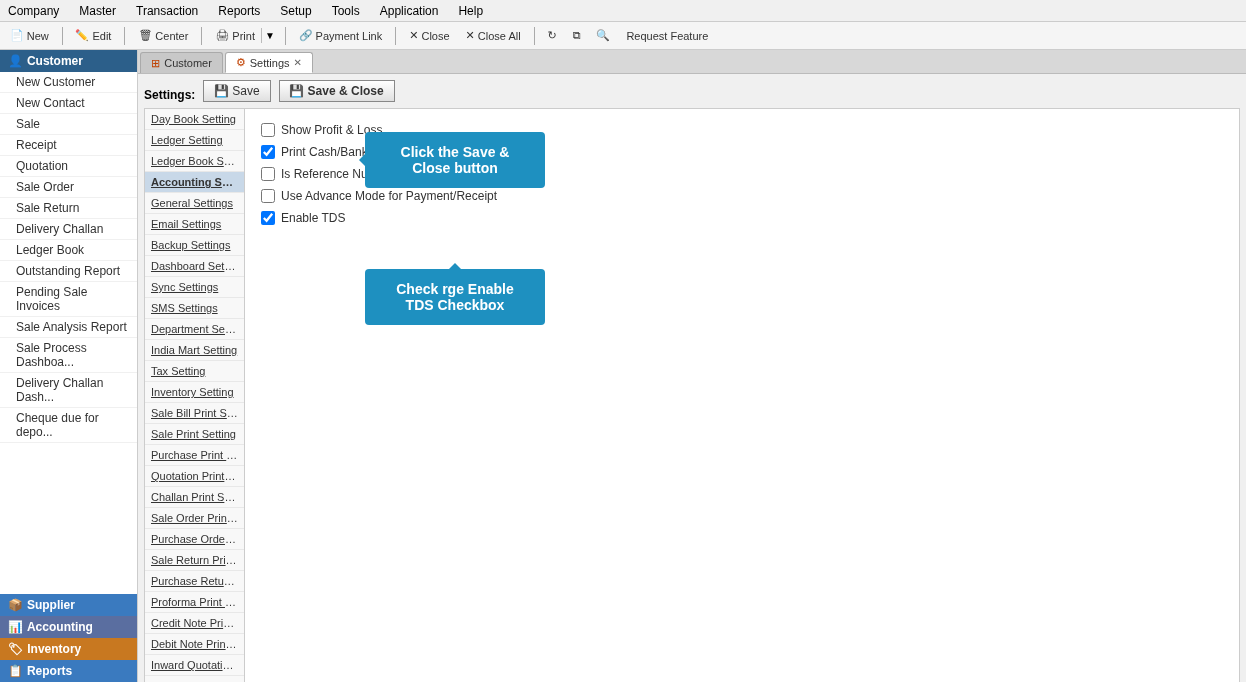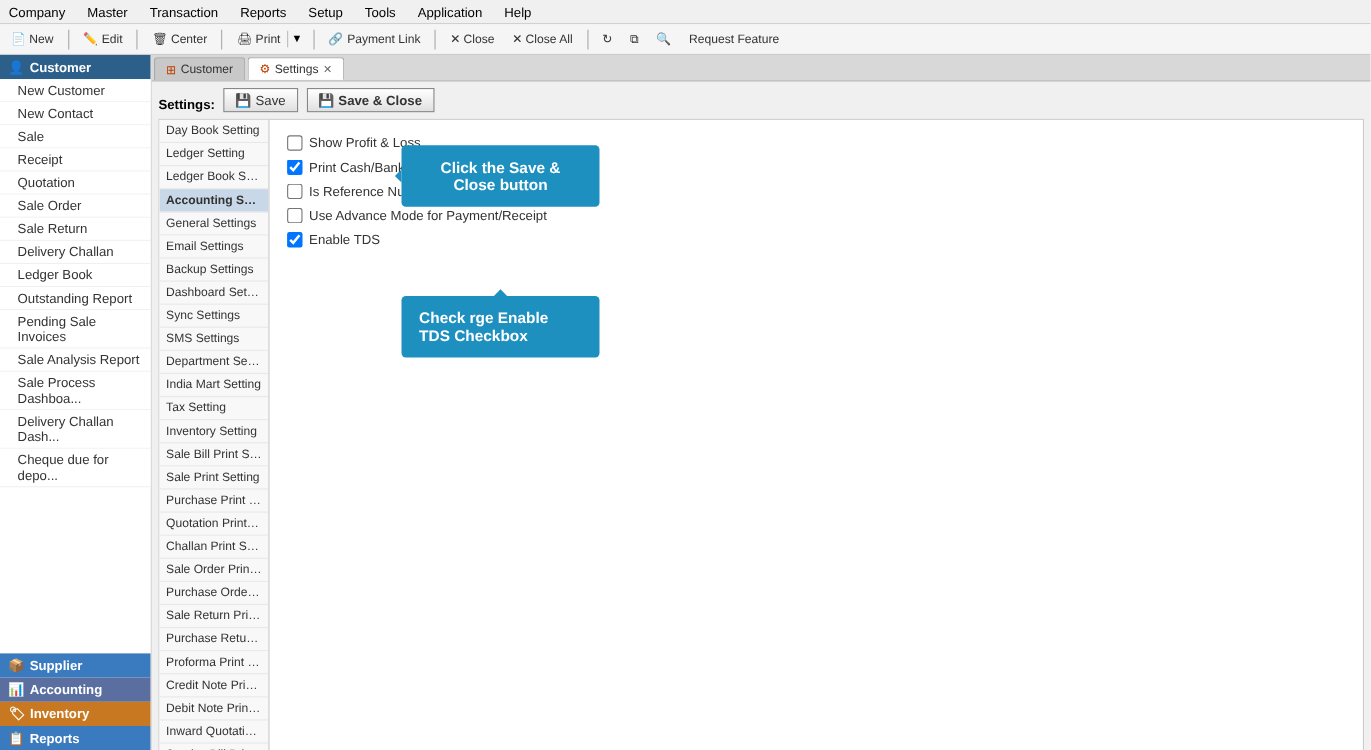--- a/index.html
+++ b/index.html
@@ -42,33 +42,33 @@
     .settings-header { display: flex; align-items: flex-end; gap: 8px; margin-bottom: 6px; }
     .settings-label { font-weight: bold; font-size: 12px; }
     .save-btn { display: flex; align-items: center; gap: 3px; padding: 3px 10px; font-size: 12px; cursor: pointer; background: linear-gradient(to bottom, #fff, #e0e0e0); border: 1px solid #888; color: #333; }
     .save-close-btn { display: flex; align-items: center; gap: 3px; padding: 3px 10px; font-size: 12px; cursor: pointer; background: linear-gradient(to bottom, #fff, #e0e0e0); border: 1px solid #888; color: #333; font-weight: bold; }
 
     
     .settings-content { display: flex; flex: 1; border: 1px solid #ccc; background: #fff; }
 
     
     .settings-sidebar { width: 100px; border-right: 1px solid #ccc; overflow-y: auto; background: #f8f8f8; }
-    .settings-nav-item { padding: 4px 6px; font-size: 11px; cursor: pointer; color: #333; border-bottom: 1px solid #e8e8e8; white-space: nowrap; overflow: hidden; text-overflow: ellipsis; }
+    .settings-nav-item { padding: 4px 6px; font-size: 11px; cursor: pointer; color: #333; border-bottom: 1px solid #e8e8e8; white-space: nowrap; overflow: hidden; text-overflow: ellipsis; text-decoration: underline; }
     .settings-nav-item.active { background: #c8d8e8; font-weight: bold; }
 
     
     .settings-main { flex: 1; padding: 10px 16px; position: relative; }
     .settings-option { display: flex; align-items: center; gap: 6px; padding: 4px 0; font-size: 12px; color: #333; }
     .settings-option input[type="checkbox"] { width: 14px; height: 14px; cursor: pointer; }
 
     
     .callout-save { position: absolute; top: 23px; left: 120px; background: #1e90c0; color: #fff; padding: 12px 16px; border-radius: 4px; font-size: 14px; font-weight: bold; z-index: 10; max-width: 180px; text-align: center; }
     .callout-save::before { content: ''; position: absolute; left: -12px; top: 50%; transform: translateY(-50%); border: 6px solid transparent; border-right-color: #1e90c0; }
 
-    .callout-tds { position: absolute; top: 160px; left: 120px; background: #1e90c0; color: #fff; padding: 12px 16px; border-radius: 4px; font-size: 14px; font-weight: bold; z-index: 10; max-width: 180px; text-align: left; }
+    .callout-tds { position: absolute; top: 160px; left: 120px; background: #1e90c0; color: #fff; padding: 12px 16px; border-radius: 4px; font-size: 14px; font-weight: bold; z-index: 10; max-width: 180px; text-align: center; }
     .callout-tds::before { content: ''; position: absolute; top: -12px; left: 50%; transform: translateX(-50%); border: 6px solid transparent; border-bottom-color: #1e90c0; }
 
     .sidebar-spacer { flex: 1; }
   </style>
 </head>
 <body>
 
 <div class="menu-bar">
   <span class="menu-item">Company</span>
   <span class="menu-item">Master</span>

